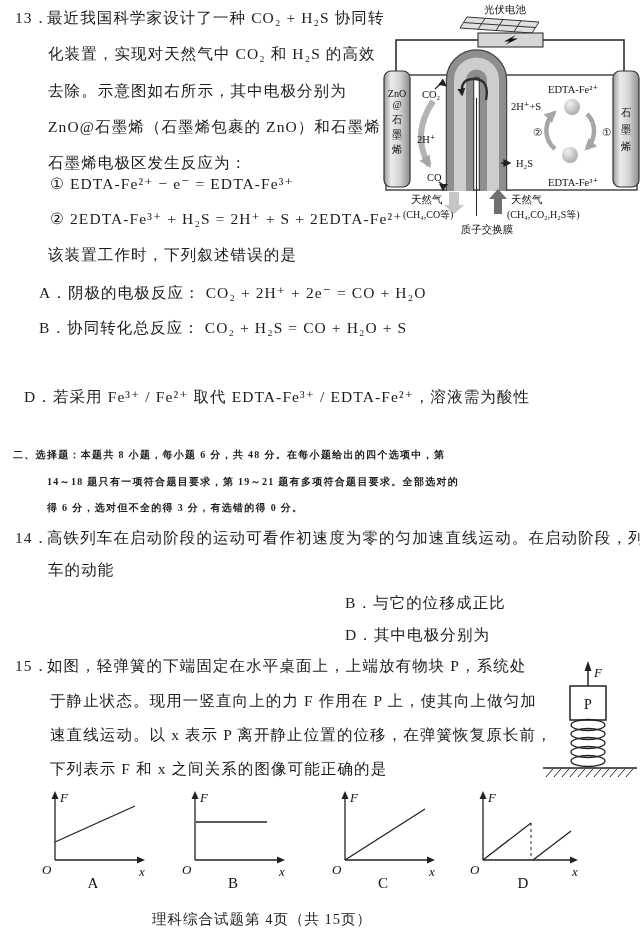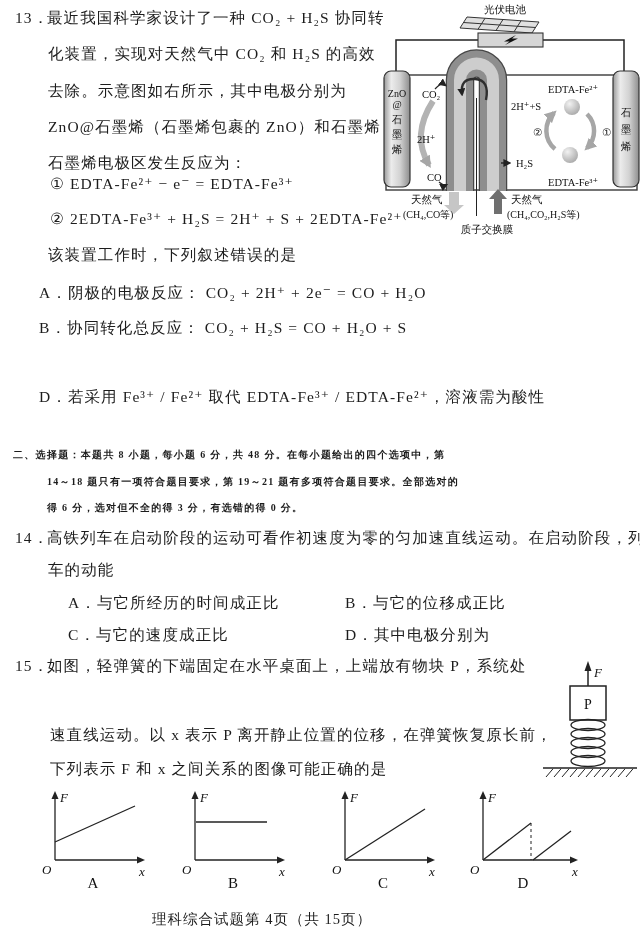--- a/index.html
+++ b/index.html
@@ -29,21 +29,21 @@
   <div class="ln" style="left:48px; top:46px">化装置，实现对天然气中 CO₂ 和 H₂S 的高效</div>
   <div class="ln" style="left:47px; top:10px">最近我国科学家设计了一种 CO₂ + H₂S 协同转</div>
   <div class="ln" style="left:48px; top:83px">去除。示意图如右所示，其中电极分别为</div>
   <div class="ln" style="left:48px; top:119px">ZnO@石墨烯（石墨烯包裹的 ZnO）和石墨烯，</div>
   <div class="ln" style="left:48px; top:155px">石墨烯电极区发生反应为：</div>
   <div class="ln" style="left:50px; top:176px">①  EDTA-Fe²⁺ − e⁻ = EDTA-Fe³⁺</div>
   <div class="ln" style="left:50px; top:211px">②  2EDTA-Fe³⁺ + H₂S = 2H⁺ + S + 2EDTA-Fe²⁺</div>
   <div class="ln" style="left:48px; top:247px">该装置工作时，下列叙述错误的是</div>
   <div class="ln" style="left:39px; top:285px">A．阴极的电极反应：  CO₂ + 2H⁺ + 2e⁻ = CO + H₂O</div>
   <div class="ln" style="left:39px; top:320px">B．协同转化总反应：  CO₂ + H₂S = CO + H₂O + S</div>
-  <div class="ln" style="left:39px; top:389px">D．若采用 Fe³⁺ / Fe²⁺ 取代 EDTA-Fe³⁺ / EDTA-Fe²⁺，溶液需为酸性</div>
+  <div class="ln" style="left:24px; top:389px">D．若采用 Fe³⁺ / Fe²⁺ 取代 EDTA-Fe³⁺ / EDTA-Fe²⁺，溶液需为酸性</div>
 
   <svg style="left:383px; top:2px" width="257" height="236" viewBox="0 0 257 236">
     <defs>
       <linearGradient id="elec" x1="0" y1="0" x2="1" y2="0">
         <stop offset="0" stop-color="#999"></stop>
           <stop offset="0.28" stop-color="#ececec"></stop>
         <stop offset="0.62" stop-color="#d2d2d2"></stop>
           <stop offset="1" stop-color="#8d8d8d"></stop>
       </linearGradient>
       <radialGradient id="sph" cx="0.35" cy="0.3" r="0.95">
@@ -126,27 +126,26 @@
     <text class="dt" x="104" y="231" text-anchor="middle">质子交换膜</text>
   </svg>
 
   <div class="ln bold-ln" style="left:13px; top:450px">二、选择题：本题共 8 小题，每小题 6 分，共 48 分。在每小题给出的四个选项中，第</div>
   <div class="ln bold-ln" style="left:47px; top:477px">14～18 题只有一项符合题目要求，第 19～21 题有多项符合题目要求。全部选对的</div>
   <div class="ln bold-ln" style="left:47px; top:503px">得 6 分，选对但不全的得 3 分，有选错的得 0 分。</div>
 
   <div class="ln" style="left:15px; top:530px">14．</div>
   <div class="ln" style="left:47px; top:530px">高铁列车在启动阶段的运动可看作初速度为零的匀加速直线运动。在启动阶段，列</div>
   <div class="ln" style="left:48px; top:562px">车的动能</div>
-  <div class="ln" style="left:68px;  top:595px">A．与它所经历的时间成正比</div>
   <div class="ln" style="left:345px; top:595px">B．与它的位移成正比</div>
-  <div class="ln" style="left:68px;  top:627px">C．与它的速度成正比</div>
   <div class="ln" style="left:345px; top:627px">D．其中电极分别为</div>
 
   <div class="ln" style="left:15px; top:658px">15．</div>
   <div class="ln" style="left:47px; top:658px">如图，轻弹簧的下端固定在水平桌面上，上端放有物块 P，系统处</div>
+  <div class="ln" style="left:50px; top:693px">于静止状态。现用一竖直向上的力 F 作用在 P 上，使其向上做匀加</div>
   <div class="ln" style="left:50px; top:727px">速直线运动。以 x 表示 P 离开静止位置的位移，在弹簧恢复原长前，</div>
   <div class="ln" style="left:50px; top:761px">下列表示 F 和 x 之间关系的图像可能正确的是</div>
 
   <svg style="left:540px; top:656px" width="100" height="122" viewBox="0 0 100 122">
     <line x1="48" y1="30" x2="48" y2="12" stroke="#222" stroke-width="1.5"></line>
     <polygon points="48,5 44.5,15 51.5,15" fill="#222"></polygon>
     <text class="it" x="54" y="21">F</text>
     <rect x="30" y="30" width="36" height="34" fill="#fff" stroke="#222" stroke-width="1.5"></rect>
     <text x="48" y="53" text-anchor="middle" font-size="14">P</text>
     <g fill="none" stroke="#222" stroke-width="1.3">

